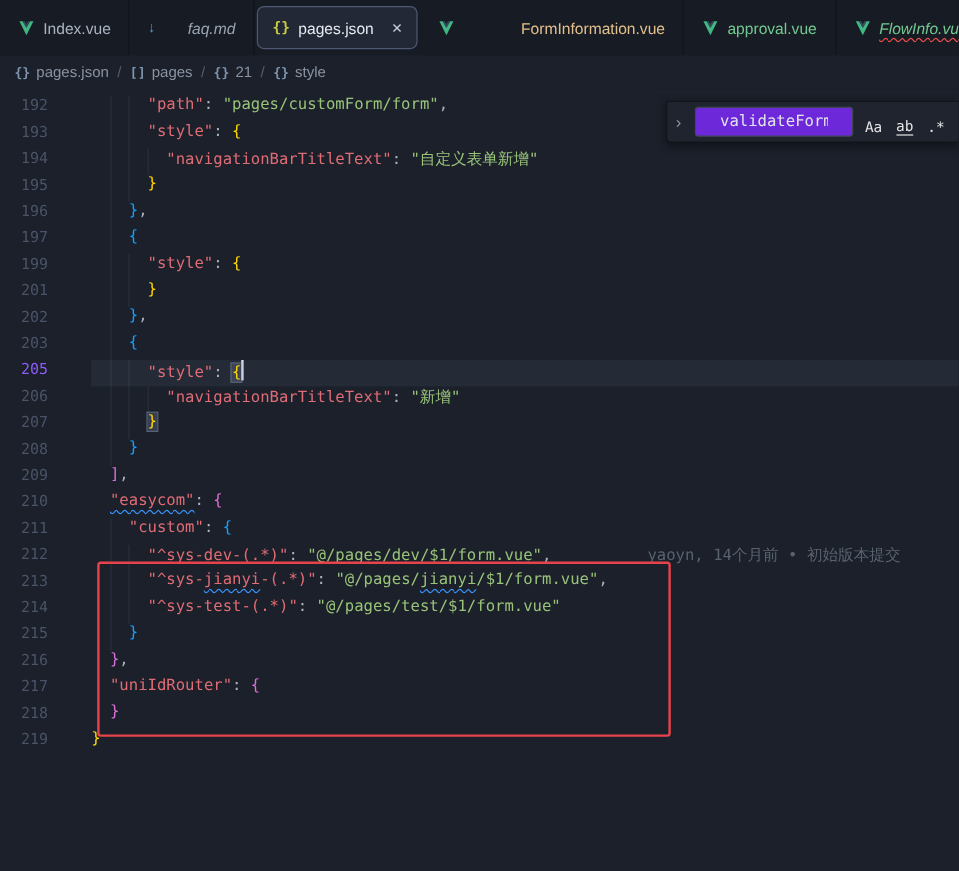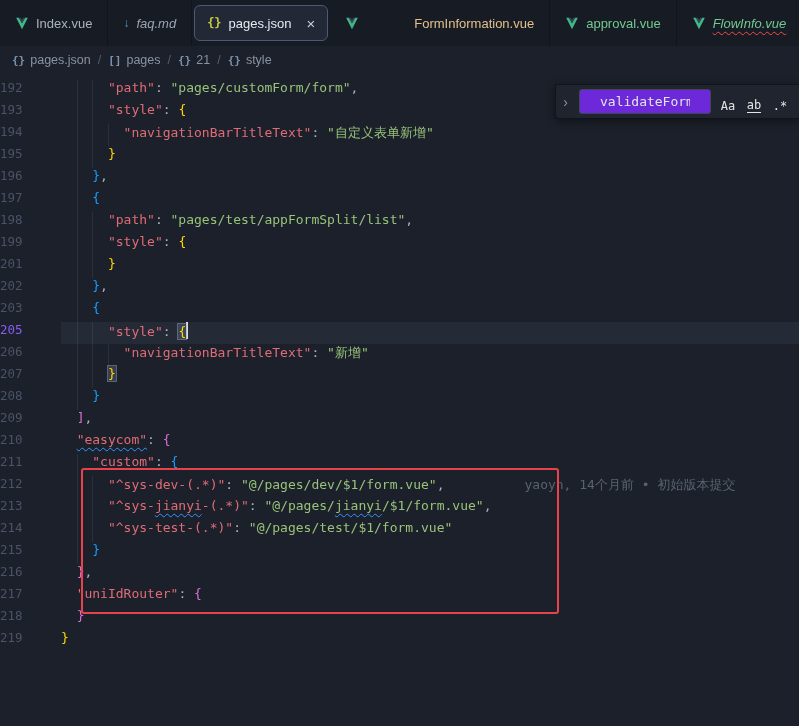--- a/index.html
+++ b/index.html
@@ -19,21 +19,21 @@
   .breadcrumb{height:28px;display:flex;align-items:center;padding-left:12px;gap:7px;
               font-size:12.5px;color:#8a93a2;background:#1b202a}
   .bc-item{display:flex;align-items:center;gap:5px;cursor:pointer}
   .bc-sep{color:#565e6b}
   .bcicon{color:#7d93ad;font:600 11px "DejaVu Sans Mono",monospace}
 
   
   .editor{position:relative;height:652px;padding-top:6px;background:#1b202a;overflow:hidden}
   .cl{display:flex;height:22px;line-height:22px;white-space:pre;
       font:13px "DejaVu Sans Mono",monospace}
-  .ln{flex:none;width:40px;color:#4a5367;margin-right:21px;font-size:12.5px;cursor:pointer}
+  .ln{flex:none;width:40px;text-align:right;color:#4a5367;margin-right:36px;font-size:12.5px;cursor:pointer}
   .lc{flex:1;position:relative;cursor:text}
   .cl.current .lc{background:#242b37}
   .cl.current .ln{color:#8b5cf6}
   .ind{display:inline-block;width:2ch;height:22px;vertical-align:top}
   .ind.gl{border-left:1px solid rgba(145,165,195,.13)}
 
   .key{color:#e06c75}
   .str{color:#98c379}
   .pun{color:#abb2bf}
   .b1{color:#ffd700}
@@ -73,21 +73,21 @@
             <path fill="#41b883" d="M2 1h4.6L12 10.4 17.4 1H22L12 21z"></path>
             <path fill="#35495e" d="M6.6 1h3.2L12 5.2 14.2 1h3.2L12 10.4z"></path>
           </svg>
         </span>
         <span class="tab-label" style="color: rgb(170, 179, 192);">Index.vue</span>
       </div>
       <div class="tab italic">
         <span class="tab-icon">
           <span style="color:#519aba;font-weight:bold;font-size:12px">↓</span>
         </span>
-        <span class="tab-label" style="color: rgb(154, 164, 178);">faq.md</span>
+        <span class="tab-label" style="color: rgb(154, 164, 178); margin-left: 20px;">faq.md</span>
       </div>
       <div class="tab active">
         <span class="tab-icon">
           <span style="color:#cbcb41;font:600 12px 'DejaVu Sans Mono',monospace">{}</span>
         </span>
         <span class="tab-label" style="color: rgb(230, 234, 240);">pages.json</span>
         <span class="tab-close">×</span>
       </div>
       <div class="tab">
         <span class="tab-icon">
@@ -141,21 +141,20 @@
     </div>
 
   <div class="editor">
     <div id="lines">
         <div class="cl"><span class="ln">192</span><span class="lc"><span class="ind"></span><span class="ind gl"></span><span class="ind gl"></span><span class="key">"path"</span><span class="pun">: </span><span class="str">"pages/customForm/form"</span><span class="pun">,</span></span></div>
         <div class="cl"><span class="ln">193</span><span class="lc"><span class="ind"></span><span class="ind gl"></span><span class="ind gl"></span><span class="key">"style"</span><span class="pun">: </span><span class="b1">{</span></span></div>
         <div class="cl"><span class="ln">194</span><span class="lc"><span class="ind"></span><span class="ind gl"></span><span class="ind gl"></span><span class="ind gl"></span><span class="key">"navigationBarTitleText"</span><span class="pun">: </span><span class="str">"自定义表单新增"</span></span></div>
         <div class="cl"><span class="ln">195</span><span class="lc"><span class="ind"></span><span class="ind gl"></span><span class="ind gl"></span><span class="b1">}</span></span></div>
         <div class="cl"><span class="ln">196</span><span class="lc"><span class="ind"></span><span class="ind gl"></span><span class="b3">}</span><span class="pun">,</span></span></div>
         <div class="cl"><span class="ln">197</span><span class="lc"><span class="ind"></span><span class="ind gl"></span><span class="b3">{</span></span></div>
-        <div class="cl"><span class="ln">198</span><span class="lc"><span class="ind"></span><span class="ind gl"></span><span class="ind gl"></span><span class="key">"path"</span><span class="pun">: </span><span class="str">"pages/test/appFormSplit/list"</span><span class="pun">,</span></span></div>
         <div class="cl"><span class="ln">199</span><span class="lc"><span class="ind"></span><span class="ind gl"></span><span class="ind gl"></span><span class="key">"style"</span><span class="pun">: </span><span class="b1">{</span></span></div>
         <div class="cl"><span class="ln">201</span><span class="lc"><span class="ind"></span><span class="ind gl"></span><span class="ind gl"></span><span class="b1">}</span></span></div>
         <div class="cl"><span class="ln">202</span><span class="lc"><span class="ind"></span><span class="ind gl"></span><span class="b3">}</span><span class="pun">,</span></span></div>
         <div class="cl"><span class="ln">203</span><span class="lc"><span class="ind"></span><span class="ind gl"></span><span class="b3">{</span></span></div>
         <div class="cl current"><span class="ln">205</span><span class="lc"><span class="ind"></span><span class="ind gl"></span><span class="ind gl"></span><span class="key">"style"</span><span class="pun">: </span><span class="b1 match">{</span><span class="cur"></span></span></div>
         <div class="cl"><span class="ln">206</span><span class="lc"><span class="ind"></span><span class="ind gl"></span><span class="ind gl"></span><span class="ind gl"></span><span class="key">"navigationBarTitleText"</span><span class="pun">: </span><span class="str">"新增"</span></span></div>
         <div class="cl"><span class="ln">207</span><span class="lc"><span class="ind"></span><span class="ind gl"></span><span class="ind gl"></span><span class="b1 match">}</span></span></div>
         <div class="cl"><span class="ln">208</span><span class="lc"><span class="ind"></span><span class="ind gl"></span><span class="b3">}</span></span></div>
         <div class="cl"><span class="ln">209</span><span class="lc"><span class="ind"></span><span class="b2">]</span><span class="pun">,</span></span></div>
         <div class="cl"><span class="ln">210</span><span class="lc"><span class="ind"></span><span class="key sqb">"easycom"</span><span class="pun">: </span><span class="b2">{</span></span></div>

